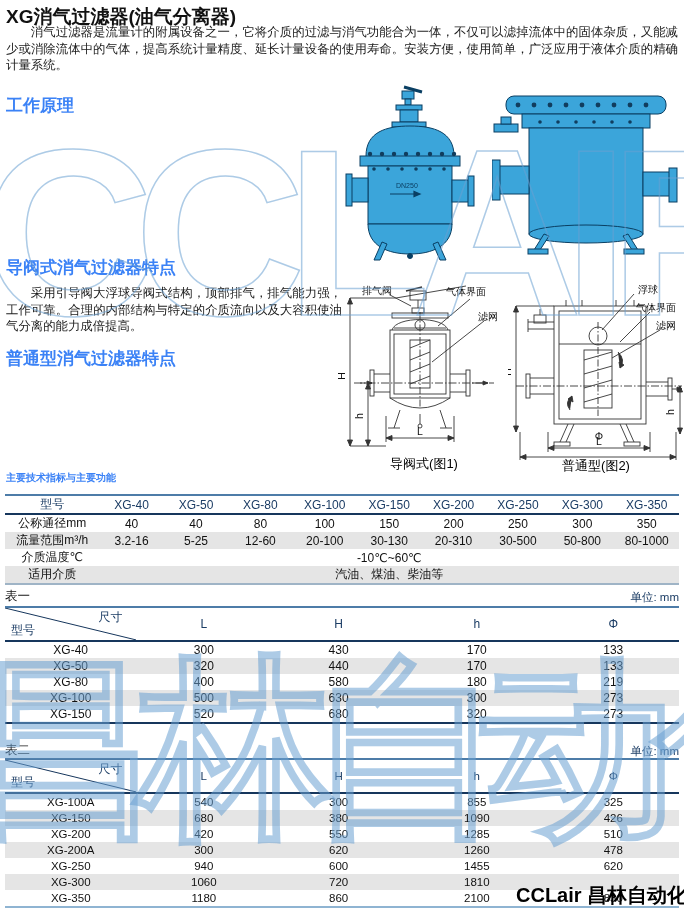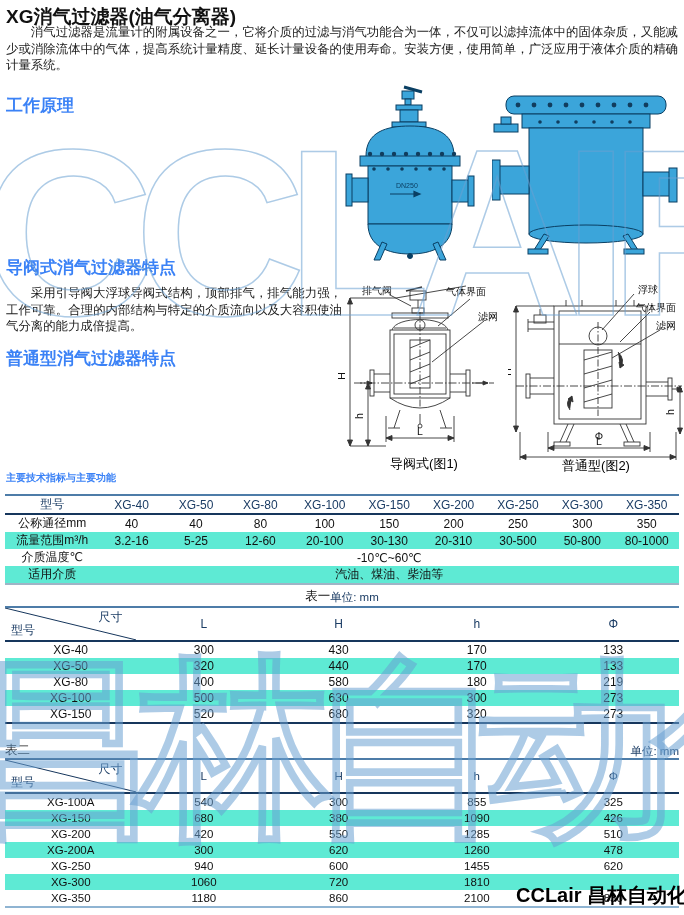--- a/index.html
+++ b/index.html
@@ -16,25 +16,25 @@
   .pilot-text{left:6px;top:285px;width:336px;}
   #h-normal{left:6px;top:347px;}
   .normal-text{left:6px;top:378px;width:336px;}
   #h-specs{left:6px;top:471px;font-size:10px;}
   
   table{border-collapse:collapse;table-layout:fixed;}
   .spec-table{left:5px;top:494px;width:674px;font-size:12px;text-align:center;
               border-top:2px solid #4d7ca8;border-bottom:2px solid #9fb4c6;}
   .spec-table td{padding:0;height:16px;overflow:hidden;white-space:nowrap;}
   .spec-table tr.head td{color:#1b3c64;border-bottom:2px solid #16365c;height:17px;}
-  tr.g td{background:#5eead4;}
+  tr.g td{background:#e5e5e5;}
   .cap-row{left:5px;width:674px;display:flex;justify-content:space-between;align-items:flex-end;}
   .cap-label{font-size:12.5px;color:#111;}
   .cap-unit{font-size:11.5px;color:#1b3c64;}
-  #cap1{top:588px;justify-content:center;} #cap2{top:742px;}
+  #cap1{top:588px;} #cap2{top:742px;}
   .dim-table{left:5px;width:674px;font-size:12px;text-align:center;
              border-top:2px solid #4d7ca8;}
   #table1{top:606px;border-bottom:2px solid #16365c;}
   #table2{top:758px;border-bottom:2px solid #8fb4d2;font-size:11.5px;}
   .dim-table thead td{color:#1b3c64;border-bottom:2px solid #16365c;height:32px;padding:0;}
   .dim-table tbody td{padding:0;height:16px;overflow:hidden;white-space:nowrap;}
   .corner{position:relative;text-align:center;}
   .corner svg{position:absolute;left:0;top:0;width:100%;height:100%;}
   .corner .ct{position:absolute;top:1px;right:14px;font-size:12px;}
   .corner .cb{position:absolute;bottom:1px;left:6px;font-size:12px;}

